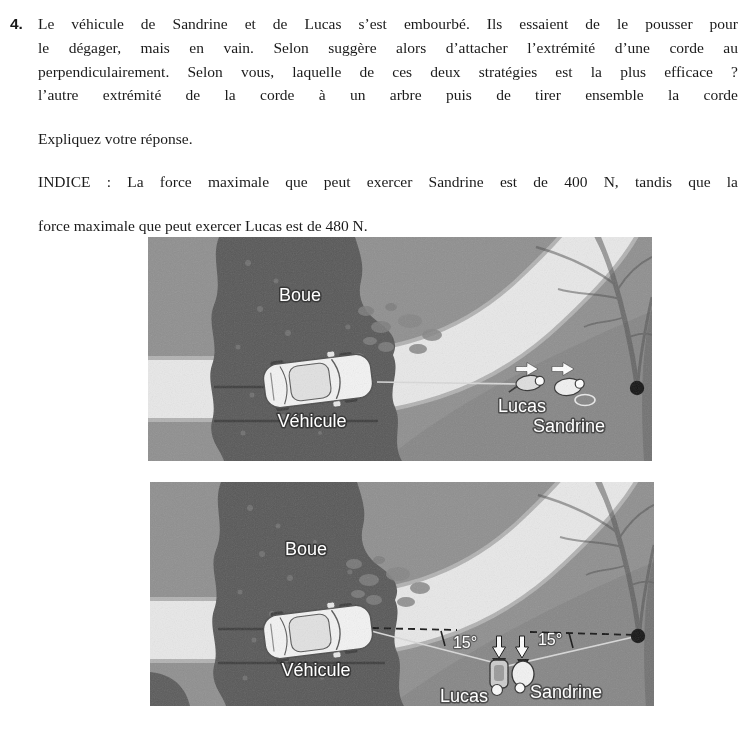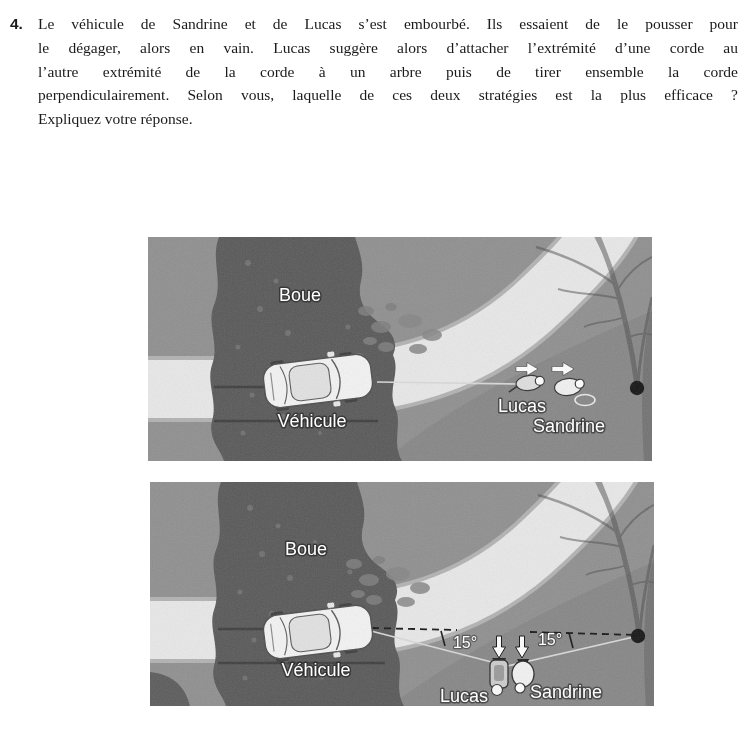--- a/index.html
+++ b/index.html
@@ -4,21 +4,21 @@
 <style>
   html,body { margin:0; padding:0; background:#ffffff; }
   .page {
     position:relative; width:747px; height:731px; background:#ffffff;
     font-family:"Liberation Sans", sans-serif; color:#1a1a1a; overflow:hidden;
   }
   .qwrap { position:absolute; left:10px; top:12px; width:728px; display:flex; }
   .qnum  { flex:none; width:28px; font-weight:bold; font-size:15.5px; line-height:23.8px; }
   .qbody { width:700px;font-family:Liberation Serif, serif; }
   .jline { font-size:15.5px; line-height:23.8px; text-align:justify; text-align-last:justify; }
-  .jline.last { text-align-last:left; }
+  .jline.last { text-align-last:left;margin-top:20px; }
   .hint  { margin-top:19px; }
   .figbox { position:absolute; width:515px; height:224px;padding-left:20px; }
   .figbox.f1 { left:128px; top:237px; }
   .figbox.f2 { left:130px; top:482px; }
   svg { display:block; }
   svg text { font-family:"Liberation Sans", sans-serif; }
   .flabel {
     font-size:18px; fill:#ffffff;
     paint-order:stroke; stroke:rgba(25,25,25,0.55); stroke-width:3px; stroke-linejoin:round;
   }
@@ -30,24 +30,28 @@
 </head>
 <body>
 
 <div class="page">
 
   <div class="qwrap">
     <div class="qnum">4.</div>
     <div class="qbody">
       <div>
         <div class="jline">Le véhicule de Sandrine et de Lucas s’est embourbé. Ils essaient de le pousser pour</div>
-        <div class="jline">le dégager, alors en vain. Lucas suggère alors d’attacher l’extrémité d’une corde au</div>
+        <div class="jline">le dégager, mais en vain. Selon suggère alors d’attacher l’extrémité d’une corde au</div>
+        <div class="jline">perpendiculairement. Selon vous, laquelle de ces deux stratégies est la plus efficace ?</div>
         <div class="jline">l’autre extrémité de la corde à un arbre puis de tirer ensemble la corde</div>
-        <div class="jline">perpendiculairement. Selon vous, laquelle de ces deux stratégies est la plus efficace ?</div>
         <div class="jline last">Expliquez votre réponse.</div>
+      </div>
+      <div class="hint">
+        <div class="jline">INDICE : La force maximale que peut exercer Sandrine est de 400 N, tandis que la</div>
+        <div class="jline last">force maximale que peut exercer Lucas est de 480 N.</div>
       </div>
     </div>
   </div>
 
   <div class="figbox f1">
     <svg viewBox="0 0 504 224" width="504" height="224">
       <defs>
         <filter id="grain" x="0" y="0" width="100%" height="100%">
           <feTurbulence type="fractalNoise" baseFrequency="0.9" numOctaves="2" stitchTiles="stitch" result="t"></feTurbulence>
           <feColorMatrix in="t" type="saturate" values="0"></feColorMatrix>

